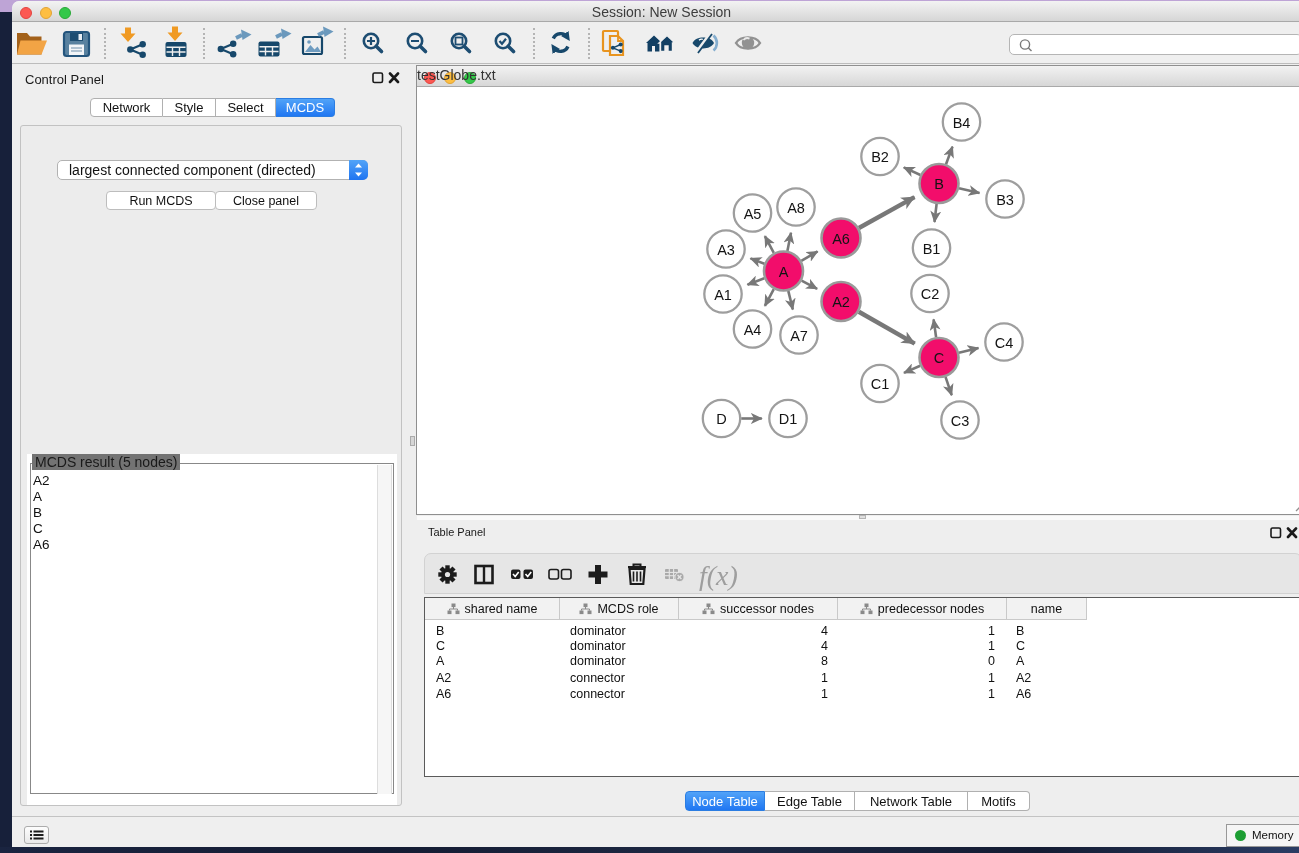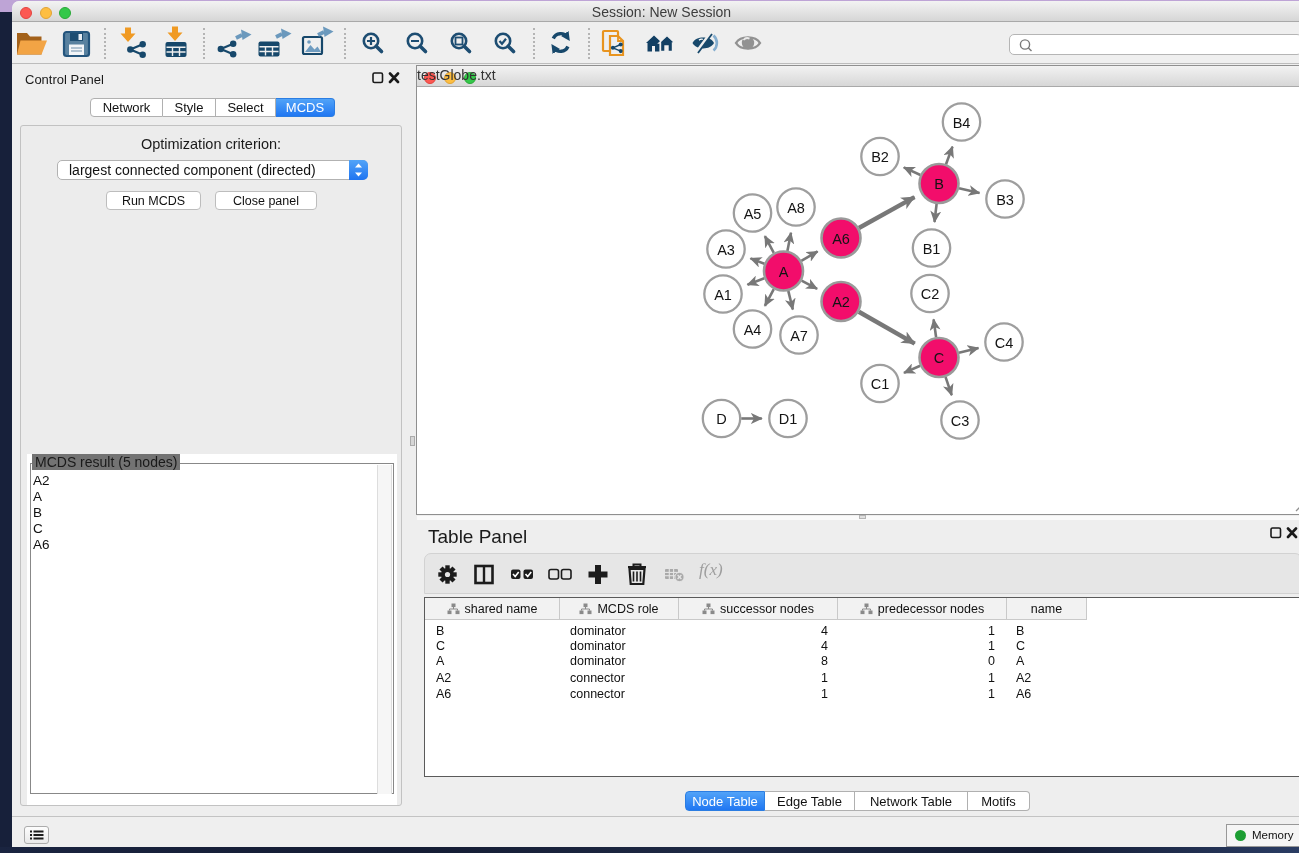--- a/index.html
+++ b/index.html
@@ -58,21 +58,21 @@
 #mcds-sb { position:absolute; right:1px; top:1px; width:15px; height:329px;
   background:#f6f6f6; border-left:1px solid #ddd; border-right:1px solid #ddd; }
 
 #netwin { position:absolute; left:404px; top:64px; width:894px; height:450px;
   border:1px solid #8f8f8f; background:#fff; }
 #net-titlebar { position:absolute; left:0; top:0; width:100%; height:21px;
   background:linear-gradient(#f2f2f2, #d7d7d7); border-bottom:1px solid #a9a9a9; }
 #net-title { position:absolute; top:1px; width:100%; text-align:left;
   font-size:14px; color:#333; }
 
-#tp-title { position:absolute; left:416px; top:525px; font-size:19px; color:#1a1a1a; }
+#tp-title { position:absolute; left:416px; top:525px; font-size:11px; color:#1a1a1a; }
 #tp-toolbar { position:absolute; left:412px; top:552px; width:878px; height:41px;
   background:#e6e6e6; border:1px solid #d2d2d2; border-radius:7px 7px 0 0; }
 #tp-table { position:absolute; left:412px; top:596px; width:878px; height:180px;
   background:#fff; border:1px solid #5a5a5a; }
 .th { position:absolute; top:0; height:22px; background:#f2f2f2;
   border-right:1px solid #c9c9c9; border-bottom:1px solid #c9c9c9;
   display:flex; align-items:center; justify-content:center; gap:5px;
   font-size:12.5px; color:#111; }
 .td { position:absolute; font-size:12.5px; color:#111; height:16px; line-height:16px; }
 
@@ -188,28 +188,27 @@
       <rect x="1" y="1" width="9.5" height="9.5" rx="1.5" fill="none" stroke="#1a1a1a" stroke-width="1.6"></rect>
       <path d="M18,1.5 L26,10 M26,1.5 L18,10" stroke="#1a1a1a" stroke-width="2.6" stroke-linecap="round"></path>
     </svg>
   <div class="tabs" style="left:78px; top:97px; width:245px; height:19px;">
     <div class="tab first" style="width:73px">Network</div>
     <div class="tab" style="width:53px">Style</div>
     <div class="tab" style="width:60px">Select</div>
     <div class="tab sel last" style="width:59px">MCDS</div>
   </div>
   <div id="cp-box">
-    <div id="opt-label">Optimization criterion:</div>
     <div id="dropdown">largest connected component (directed)
       <div id="dd-spin"><svg width="19" height="20">
             <path d="M9.5,3.5 L13,7.5 H6 z" fill="#fff"></path>
             <path d="M9.5,16.5 L13,12.5 H6 z" fill="#fff"></path>
           </svg></div>
     </div>
-    <div class="btn" style="left:85px; top:65px; width:95px;">Run MCDS</div>
+    <div class="btn" style="left:85px; top:65px; width:110px;">Run MCDS</div>
     <div class="btn" style="left:194px; top:65px; width:102px;">Close panel</div>
     <div id="mcds-white">
       <div id="mcds-fs">
         <div id="mcds-legend">MCDS result (5 nodes)</div>
         <div id="mcds-list">A2<br>A<br>B<br>C<br>A6</div>
         <div id="mcds-sb"></div>
       </div>
     </div>
   </div>
 
@@ -330,21 +329,21 @@
         <path d="M204.5,15 l1.2,15 h12.6 l1.2,-15 z" fill="none" stroke="#1c1c1c" stroke-width="2.2"></path>
         <path d="M208.5,17.5 v10 M212,17.5 v10 M215.5,17.5 v10" stroke="#1c1c1c" stroke-width="1.6"></path>
         <rect x="240" y="15" width="13" height="10" rx="1" fill="#a9a9a9"></rect>
         <line x1="240" y1="18.4" x2="253" y2="18.4" stroke="#e6e6e6" stroke-width="1.1"></line>
         <line x1="240" y1="21.7" x2="253" y2="21.7" stroke="#e6e6e6" stroke-width="1.1"></line>
         <line x1="244.3" y1="15" x2="244.3" y2="25" stroke="#e6e6e6" stroke-width="1.1"></line>
         <line x1="248.6" y1="15" x2="248.6" y2="25" stroke="#e6e6e6" stroke-width="1.1"></line>
         <circle cx="254.5" cy="23" r="4.6" fill="#a9a9a9" stroke="#e6e6e6" stroke-width="1"></circle>
         <path d="M252.6,21.1 l3.8,3.8 M256.4,21.1 l-3.8,3.8" stroke="#e6e6e6" stroke-width="1.4"></path>
       </svg>
-      <div style="position:absolute;left:274px;top:6px;font-family:'Liberation Serif',serif;font-style:italic;font-size:17px;color:#9e9e9e">f(x)</div>
+      <div style="position:absolute;left:274px;top:6px;font-family:'Liberation Serif',serif;font-style:italic;font-size:28px;color:#9e9e9e">f(x)</div>
     </div>
   <div id="tp-table">
       <div class="th" style="left:0px;width:135px">
         <svg width="13" height="12">
           <rect x="4.5" y="0.5" width="4" height="3.6" fill="#8a8a8a"></rect>
           <rect x="0.5" y="7.5" width="4" height="3.6" fill="#8a8a8a"></rect>
           <rect x="8.5" y="7.5" width="4" height="3.6" fill="#8a8a8a"></rect>
           <path d="M6.5,4 v2 M2.5,7.5 v-1.5 h8 v1.5" fill="none" stroke="#8a8a8a" stroke-width="1"></path>
         </svg>
         <span>shared name</span>

